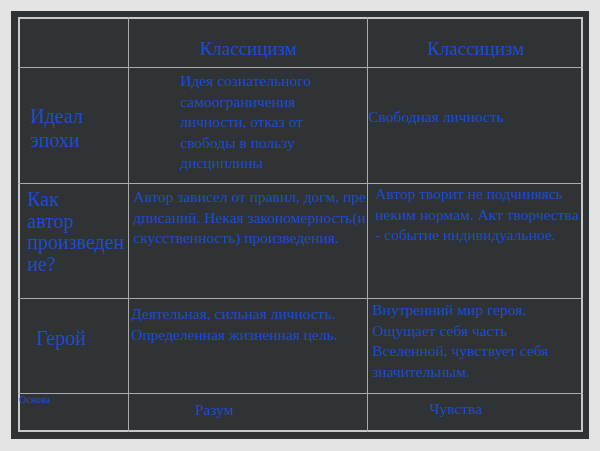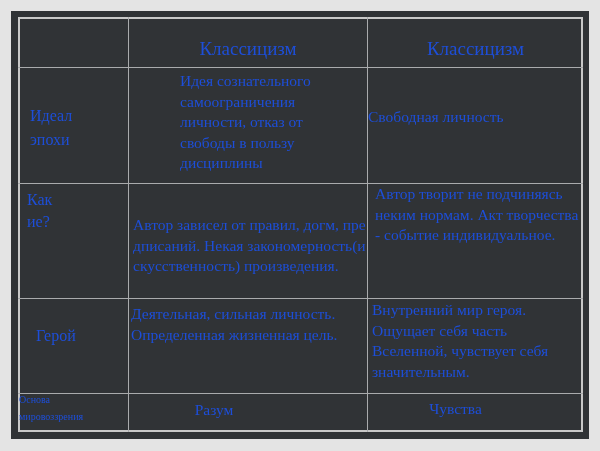--- a/index.html
+++ b/index.html
@@ -18,21 +18,21 @@
     border:2px solid #c9c9c9; box-sizing:border-box;
   }
   .hline, .vline { position:absolute; background:#a9abad; }
   .hline { height:1px; left:18px; width:565px; }
   .vline { width:1px; }
   .cell {
     position:absolute; color:#1d4ed8; font-weight:normal; box-sizing:border-box;
     line-height:1.2;
   }
   .hdr { font-size:19px; text-align:center; }
-  .lbl { font-size:16px; }
+  .lbl { font-size:20px; }
   .txt { font-size:15.5px; line-height:20.5px; }
 </style>
 </head>
 <body>
 
 <div class="board"></div>
 <div class="frame"></div>
 
 <div class="hline" style="top:67px"></div>
 <div class="hline" style="top:183px"></div>
@@ -46,27 +46,28 @@
 
 <div class="cell lbl" style="left:30px; top:104px; width:95px; line-height:24px;">
   <div>Идеал</div>
   <div>эпохи</div>
 </div>
 <div class="cell txt" style="left:144px; top:71px; width:180px;margin-left:36px;">Идея сознательного самоограничения личности, отказ от свободы в пользу дисциплины</div>
 <div class="cell txt" style="left:368px; top:107px; width:215px; text-align:left;">Свободная личность</div>
 
 <div class="cell lbl" style="left:27px; top:189px; width:100px; line-height:21.5px;">
   <div>Как</div>
+  <div>автор</div>
+  <div>произведен</div>
   <div>ие?</div>
 </div>
-<div class="cell txt" style="left:133px; top:187px; width:234px; word-break:break-all;margin-top:28px;">Автор зависел от правил, догм, предписаний. Некая закономерность(искусственность) произведения.</div>
+<div class="cell txt" style="left:133px; top:187px; width:234px; word-break:break-all;">Автор зависел от правил, догм, предписаний. Некая закономерность(искусственность) произведения.</div>
 <div class="cell txt" style="left:375px; top:184px; width:210px;">Автор творит не подчиняясь неким нормам. Акт творчества - событие индивидуальное.</div>
 
 <div class="cell lbl" style="left:36px; top:326px; width:90px;">Герой</div>
 <div class="cell txt" style="left:131px; top:304px; width:230px;">Деятельная, сильная личность. Определенная жизненная цель.</div>
 <div class="cell txt" style="left:372px; top:300px; width:210px;">Внутренний мир героя. Ощущает себя часть Вселенной, чувствует себя значительным.</div>
 
 <div class="cell" style="left:19px; top:391px; width:110px; font-size:10px; line-height:17px;">
   <div>Основа</div>
-  <div>мировоззрения</div>
 </div>
 <div class="cell txt" style="left:129px; top:400px; width:170px; text-align:center;">Разум</div>
 <div class="cell txt" style="left:368px; top:399px; width:175px; text-align:center;">Чувства</div>
 
 </body></html>

